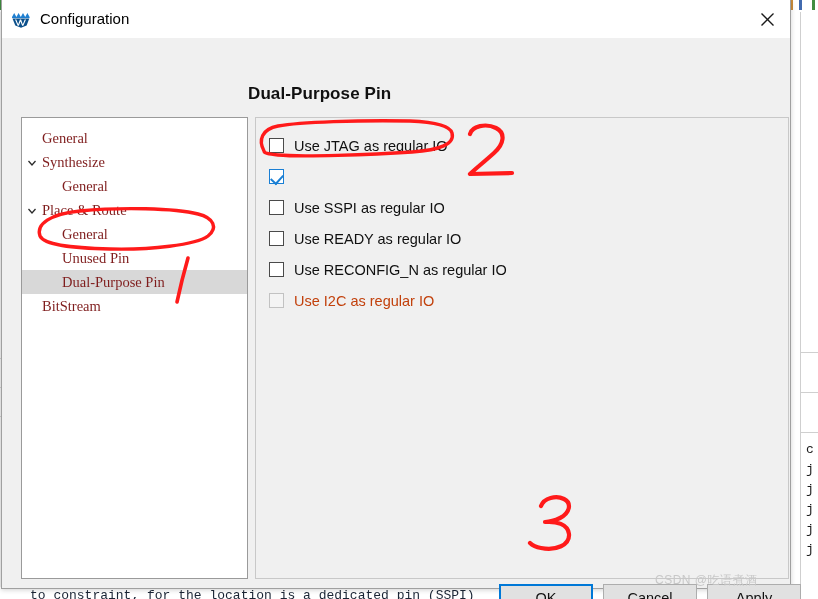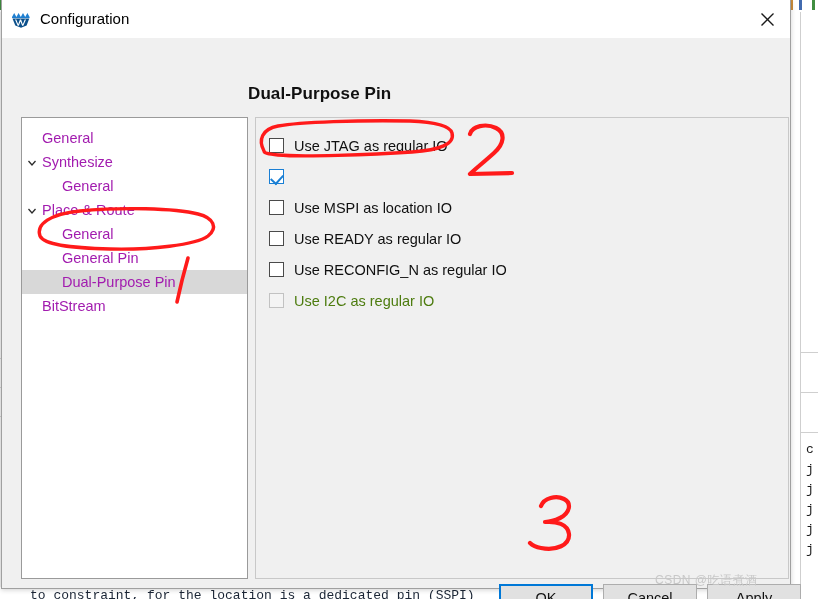--- a/index.html
+++ b/index.html
@@ -114,22 +114,22 @@
   .tree-panel {
     position: absolute; left: 19px; top: 79px;
     width: 227px; height: 462px;
     background: #ffffff;
     border: 1px solid #9a9a9a;
     overflow: hidden;
   }
   .tree-row {
     height: 24px;
     display: flex; align-items: center;
-    font-size: 14.5px; color: #a21caf;
-    font-family: Liberation Sans, sans-serif;
+    font-size: 14.5px; color: #7f1d1d;
+    font-family: Liberation Serif, serif;
     white-space: nowrap;
     cursor: default;
   }
   .tree-row.selected { background: #d8d8d8; }
   .tree-arrow {
     width: 20px; text-align: center;
     font-size: 11px; color: #2b2b2b;
     flex: 0 0 auto;
   }
   .tree-label { padding-left: 0px; }
@@ -144,21 +144,21 @@
   }
   .checkbox-row {
     display: flex; align-items: center;
     height: 31px;
     padding-left: 13px;
     font-size: 14.5px;
     color: #101010;
     font-family: "Liberation Sans", sans-serif;
     cursor: default;
   }
-  .checkbox-row.disabled { color: #4d7c0f; }
+  .checkbox-row.disabled { color: #c2410c; }
   .cb {
     width: 15px; height: 15px;
     border: 1px solid #4a4a4a;
     background: #ffffff;
     margin-right: 10px;
     flex: 0 0 auto;
     position: relative;
   }
   .cb.checked { border-color: #1a7fd4; }
   .cb.checked::after {
@@ -304,21 +304,21 @@
         <span class="tree-label">Place &amp; Route</span>
       </div>
 
       <div class="tree-row">
         <span class="tree-arrow"></span>
         <span class="tree-label ind-0">General</span>
       </div>
 
       <div class="tree-row">
         <span class="tree-arrow"></span>
-        <span class="tree-label ind-0">General Pin</span>
+        <span class="tree-label ind-0">Unused Pin</span>
       </div>
 
       <div class="tree-row selected">
         <span class="tree-arrow"></span>
         <span class="tree-label ind-0">Dual-Purpose Pin</span>
       </div>
 
       <div class="tree-row">
         <span class="tree-arrow"></span>
         <span class="tree-label">BitStream</span>
@@ -332,21 +332,21 @@
         <span class="cb"></span>
         <span>Use JTAG as regular IO</span>
       </label>
 
       <label class="checkbox-row">
         <span class="cb checked"></span>
       </label>
 
       <label class="checkbox-row">
         <span class="cb"></span>
-        <span>Use MSPI as location IO</span>
+        <span>Use SSPI as regular IO</span>
       </label>
 
       <label class="checkbox-row">
         <span class="cb"></span>
         <span>Use READY as regular IO</span>
       </label>
 
 
       <label class="checkbox-row">
         <span class="cb"></span>

